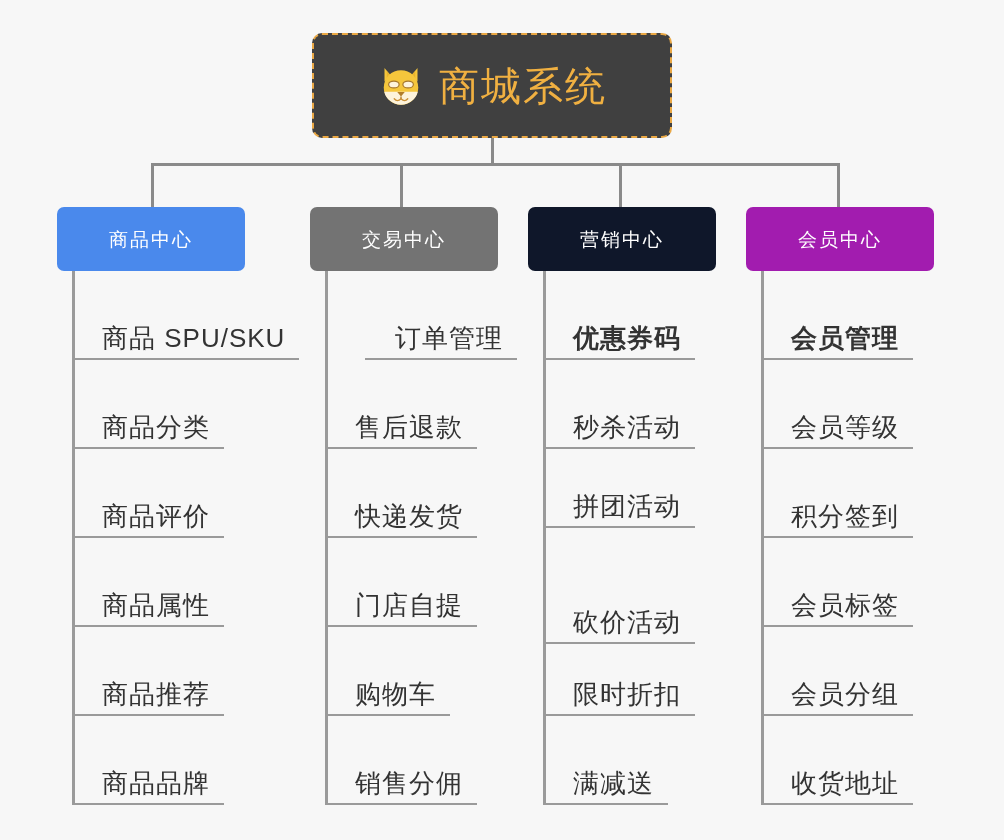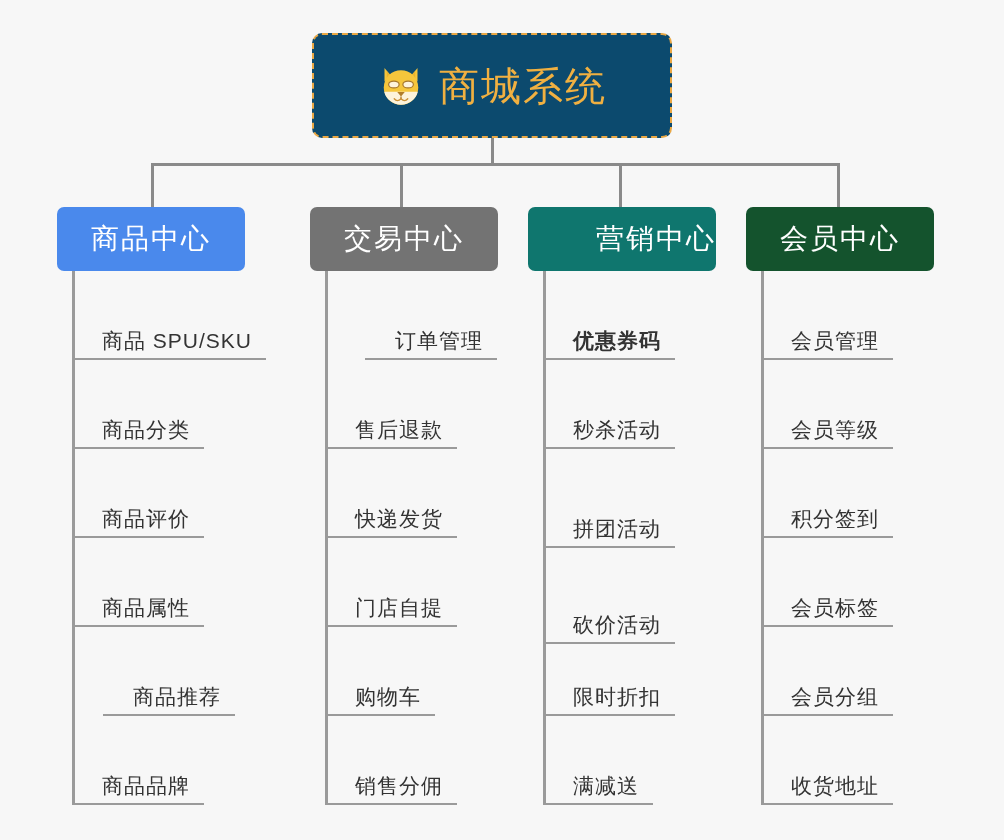--- a/index.html
+++ b/index.html
@@ -20,21 +20,21 @@
   }
 
   
   .root-node {
     position: absolute;
     left: 312px;
     top: 33px;
     width: 360px;
     height: 105px;
     box-sizing: border-box;
-    background: #0c4a6e;
+    background: #404040;
     border: 2px dashed #eaa844;
     border-radius: 10px;
     display: flex;
     align-items: center;
     justify-content: center;
     gap: 14px;
   }
   .root-emoji {
     width: 48px;
     height: 48px;
@@ -66,21 +66,21 @@
     position: absolute;
     top: 0;
     left: 0;
     width: 188px;
     height: 64px;
     border-radius: 7px;
     display: flex;
     align-items: center;
     justify-content: center;
     color: #ffffff;
-    font-size: 28px;
+    font-size: 19px;
     letter-spacing: 2px;
     line-height: 1;
     white-space: nowrap;
   }
   .branch-trunk {
     position: absolute;
     left: 15px;
     top: 64px;
     width: 3px;
     background: #9a9a9a;
@@ -93,21 +93,21 @@
     display: flex;
     align-items: flex-end;
   }
   .leaf-inner {
     position: relative;
     padding: 0 14px 6px 30px;
     border-bottom: 2px solid #9a9a9a;
     box-sizing: border-box;
   }
   .leaf-label {
-    font-size: 21px;
+    font-size: 26px;
     color: #333333;
     line-height: 1.05;
     letter-spacing: 1px;
     white-space: nowrap;
     display: block;
   }
 </style>
 </head>
 <body>
 
@@ -160,21 +160,21 @@
     <div class="leaf" style="top:242px;">
       <div class="leaf-inner">
         <span class="leaf-label">商品评价</span>
       </div>
     </div>
     <div class="leaf" style="top:331px;">
       <div class="leaf-inner">
         <span class="leaf-label">商品属性</span>
       </div>
     </div>
-    <div class="leaf" style="top:420px;padding-left:31px;">
+    <div class="leaf" style="top:420px;">
       <div class="leaf-inner">
         <span class="leaf-label">商品推荐</span>
       </div>
     </div>
     <div class="leaf" style="top:509px;">
       <div class="leaf-inner">
         <span class="leaf-label">商品品牌</span>
       </div>
     </div>
   </div>
@@ -210,35 +210,35 @@
       </div>
     </div>
     <div class="leaf" style="top:509px;">
       <div class="leaf-inner">
         <span class="leaf-label">销售分佣</span>
       </div>
     </div>
   </div>
 
   <div class="branch" style="left:528px;">
-    <div class="branch-head" style="background: #0f766e; justify-content: flex-end;">
+    <div class="branch-head" style="background: #0f172a;">
       <span>营销中心</span>
     </div>
     <div class="branch-trunk" style="height: 534px;"></div>
     <div class="leaf" style="top:64px;font-weight:bold;">
       <div class="leaf-inner">
         <span class="leaf-label">优惠券码</span>
       </div>
     </div>
     <div class="leaf" style="top:153px;">
       <div class="leaf-inner">
         <span class="leaf-label">秒杀活动</span>
       </div>
     </div>
-    <div class="leaf" style="top:252px;font-family:Liberation Serif, serif;">
+    <div class="leaf" style="top:232px;font-family:Liberation Serif, serif;">
       <div class="leaf-inner">
         <span class="leaf-label">拼团活动</span>
       </div>
     </div>
     <div class="leaf" style="top:331px;margin-top:17px;">
       <div class="leaf-inner">
         <span class="leaf-label">砍价活动</span>
       </div>
     </div>
     <div class="leaf" style="top:420px;justify-content:center;">
@@ -247,25 +247,25 @@
       </div>
     </div>
     <div class="leaf" style="top:509px;">
       <div class="leaf-inner">
         <span class="leaf-label">满减送</span>
       </div>
     </div>
   </div>
 
   <div class="branch" style="left:746px;">
-    <div class="branch-head" style="background: #14532d; font-family: Liberation Serif, serif;">
+    <div class="branch-head" style="background: #a21caf; font-family: Liberation Serif, serif;">
       <span>会员中心</span>
     </div>
     <div class="branch-trunk" style="height: 534px;"></div>
-    <div class="leaf" style="top:64px;">
+    <div class="leaf" style="top:64px;font-weight:bold;">
       <div class="leaf-inner">
         <span class="leaf-label">会员管理</span>
       </div>
     </div>
     <div class="leaf" style="top:153px;">
       <div class="leaf-inner">
         <span class="leaf-label">会员等级</span>
       </div>
     </div>
     <div class="leaf" style="top:242px;">

